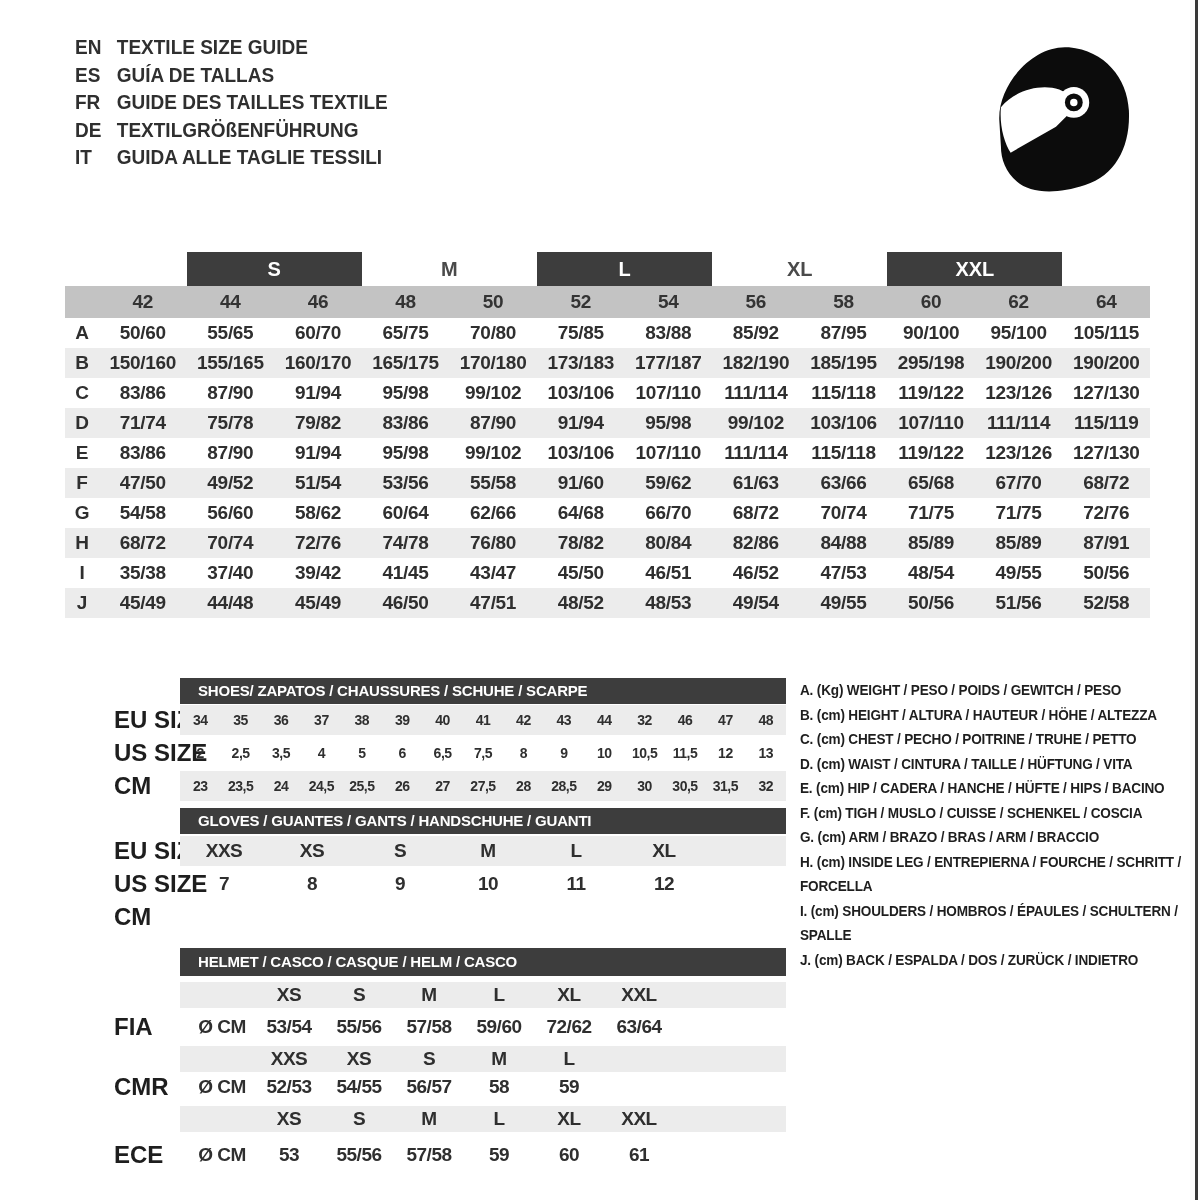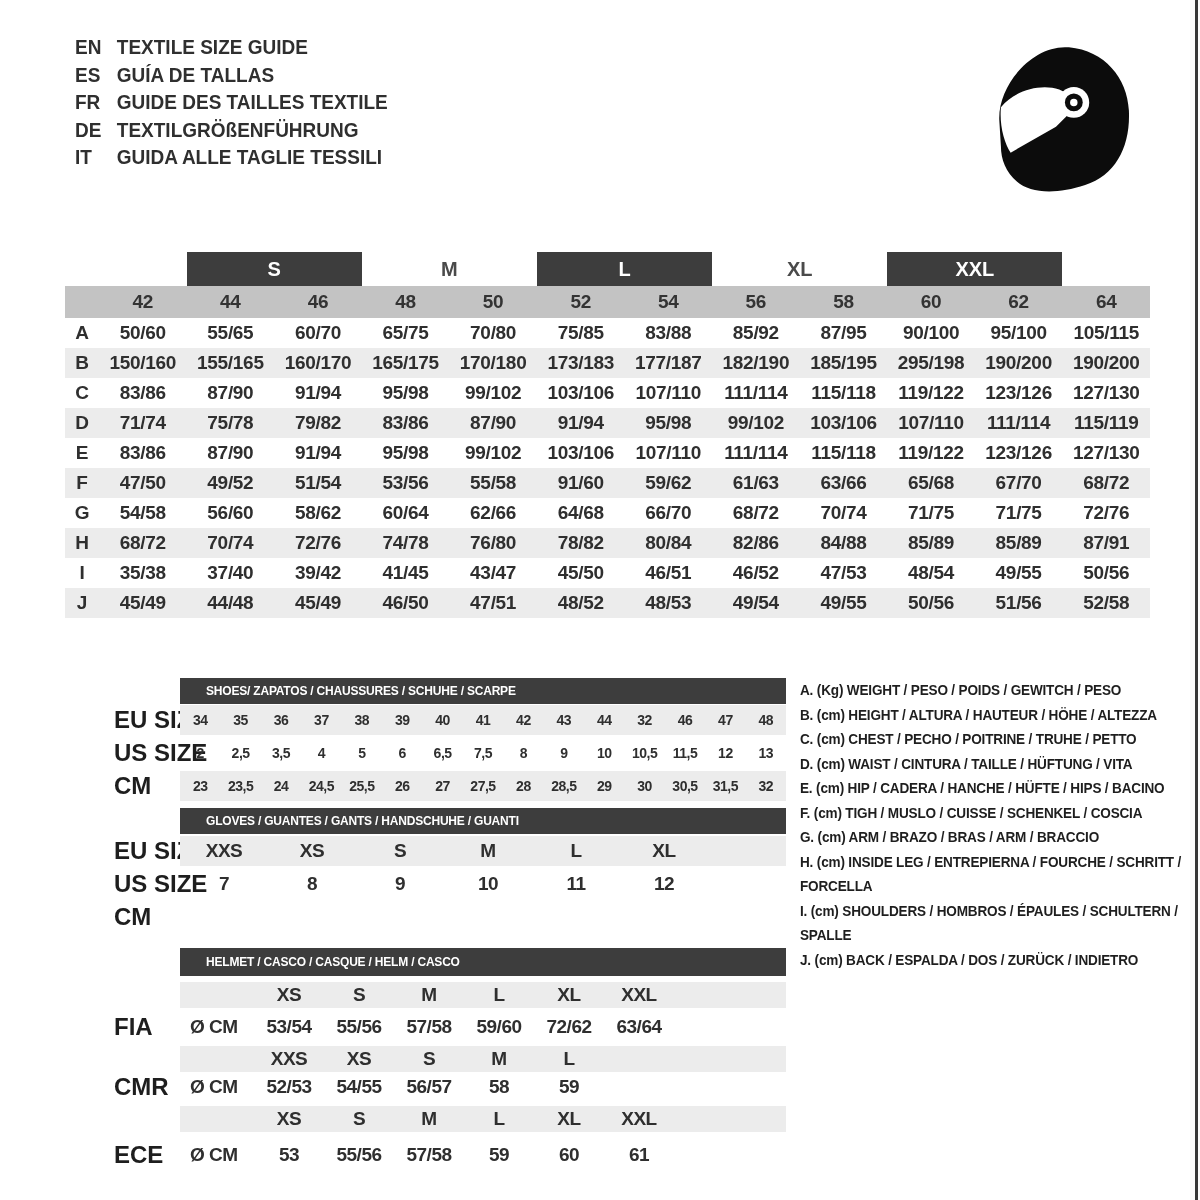--- a/index.html
+++ b/index.html
@@ -23,33 +23,33 @@
   .size-box{background:var(--bar,#3d3d3d);color:#fff;text-align:center;font-size:20px;
             height:34px;line-height:34px;}
   .size-plain{color:#4a4a4a;text-align:center;font-size:20px;height:34px;line-height:34px;}
   .mt-band{background:var(--band,#c3c3c3);height:32px;}
   .band-num{color:#333;}
   .mt-cell{text-align:center;font-size:19px;letter-spacing:-0.3px;}
   .mt-rowlabel{text-align:center;font-size:19px;}
   .stripe{background:var(--stripe,#ececec);}
   
   .bar-title{position:absolute;left:180px;width:606px;height:26px;line-height:26px;
-             background:var(--bar,#3d3d3d);color:#fff;font-size:12px;padding-left:26px;
+             background:var(--bar,#3d3d3d);color:#fff;font-size:15px;padding-left:18px;
              box-sizing:border-box;letter-spacing:-0.2px;}
   .trow{position:absolute;left:180px;width:606px;height:30px;display:grid;align-items:center;}
   .tcell{text-align:center;font-size:19px;letter-spacing:-0.5px;}
   .side-label{position:absolute;left:75px;height:30px;line-height:30px;font-size:24px;color:#1e1e1e;margin-left:39px;}
   
   .shoes-cols{grid-template-columns:repeat(15,1fr);}
   .shoes-cols .tcell{font-size:14px;}
   
   .gloves-cols{grid-template-columns:repeat(6,88px) 1fr;}
   
   .helmet-cols{grid-template-columns:74px repeat(6,70px) 1fr;}
-  .helmet-cols .dia{text-align:left;padding-left:10px;}
+  .helmet-cols .dia{text-align:center;padding-left:10px;}
   .hstripe{height:26px;}
   
   #legend{position:absolute;left:800px;top:678px;width:456px;font-size:15.5px;line-height:24.5px;
           transform:scaleX(.875);transform-origin:left top;color:#1e1e1e;}
   .legend-item{letter-spacing:-0.2px;}
 </style>
 </head>
 <body>
 
 <div class="canvas">

